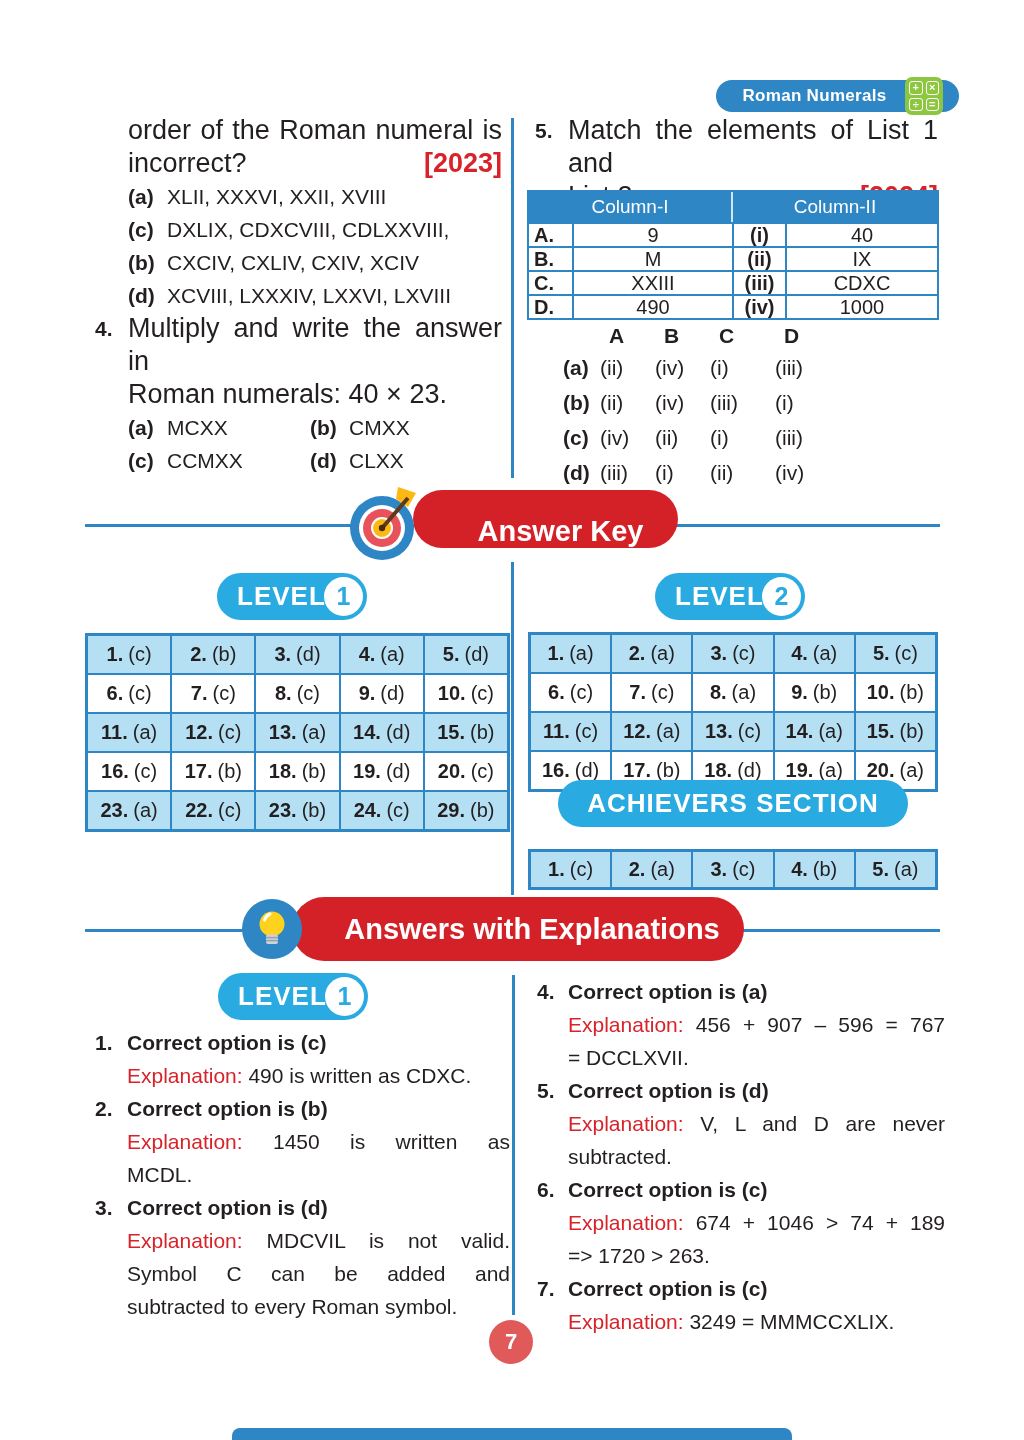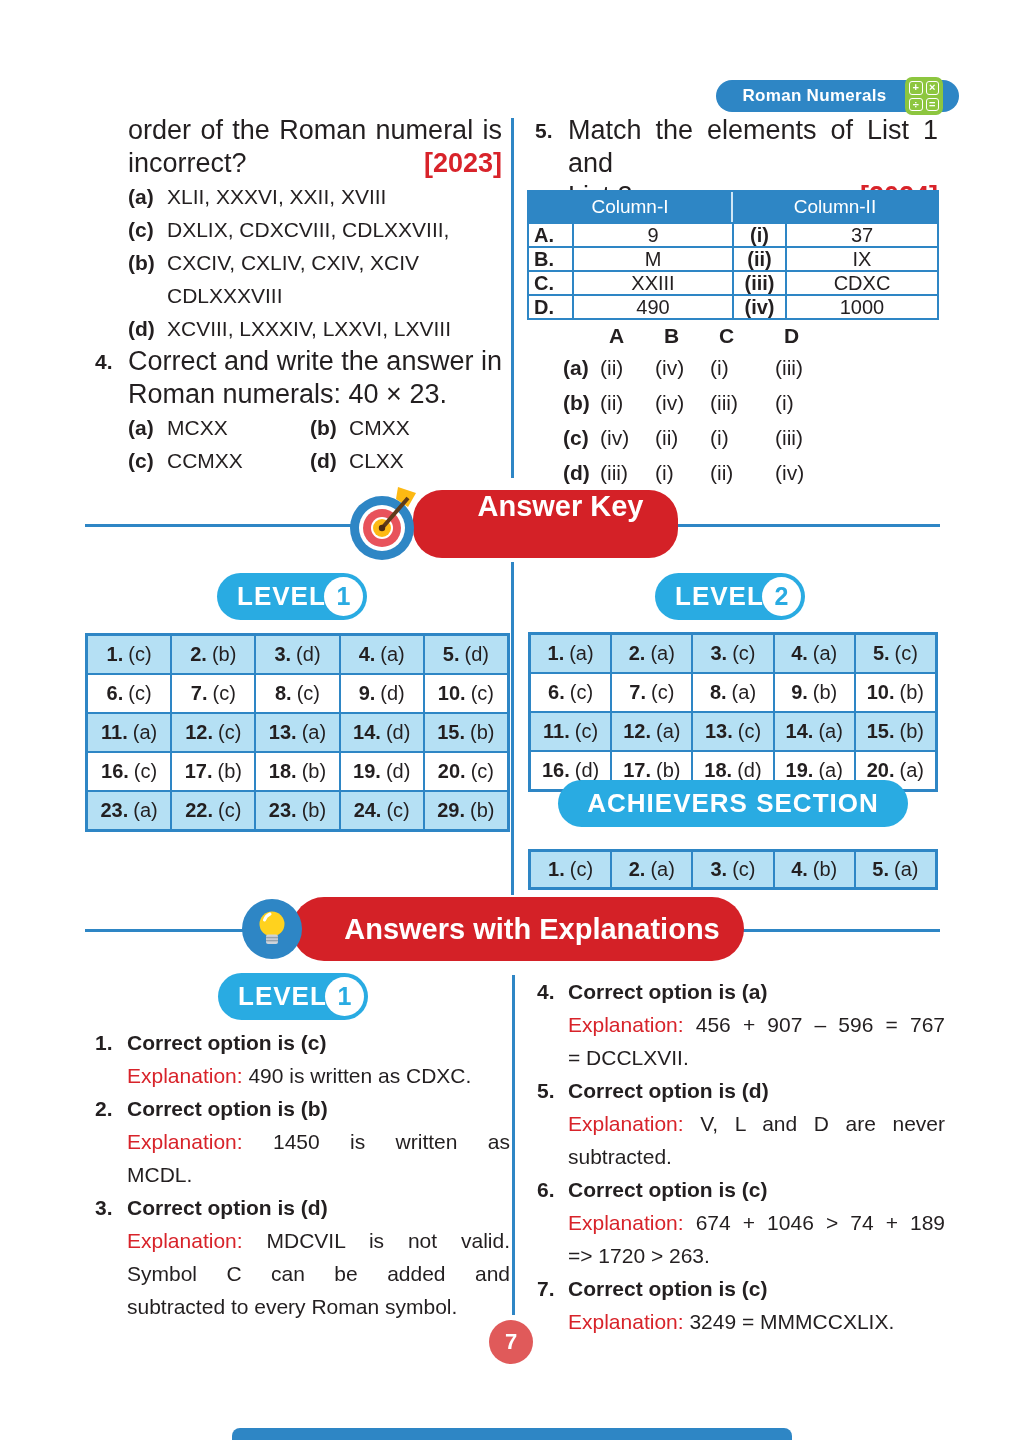--- a/index.html
+++ b/index.html
@@ -52,22 +52,22 @@
 
   
   .vdiv{position:absolute;width:3px;background:var(--c-blue,#2e86c5);}
   #vdiv-q{left:511px;top:118px;height:360px;}
   #vdiv-ak{left:511px;top:562px;height:333px;}
   #vdiv-ex{left:512px;top:975px;height:340px;}
   .hline{position:absolute;height:3px;background:var(--c-blue,#2e86c5);left:85px;width:855px;z-index:1;}
   #hl1{top:524px;} #hl2{top:929px;}
 
   
-  #ak-banner{position:absolute;left:413px;top:490px;width:265px;height:68px;background:var(--c-red,#d42127);
-    border-radius:29px;color:#fff;font-weight:bold;font-size:29px;display:flex;align-items:flex-start;justify-content:center;
+  #ak-banner{position:absolute;left:413px;top:490px;width:265px;height:58px;background:var(--c-red,#d42127);
+    border-radius:29px;color:#fff;font-weight:bold;font-size:29px;display:flex;align-items:flex-end;justify-content:center;
     padding-left:30px;box-sizing:border-box;z-index:2;}
   #target-icon{position:absolute;left:342px;top:481px;width:86px;height:86px;z-index:3;}
   #ex-banner{position:absolute;left:292px;top:897px;width:452px;height:64px;background:var(--c-red,#d42127);
     border-radius:32px;color:#fff;font-weight:bold;font-size:29px;display:flex;align-items:center;justify-content:center;
     padding-left:28px;box-sizing:border-box;z-index:2;}
   #bulb-circle{position:absolute;left:242px;top:899px;width:60px;height:60px;z-index:3;}
 
   
   .lvl-badge{position:absolute;width:150px;height:47px;background:var(--c-cyan,#29abe2);border-radius:24px;z-index:2;}
   .lvl-label{position:absolute;left:20px;top:0;line-height:47px;color:#fff;font-weight:bold;font-size:26px;letter-spacing:1px;}
@@ -125,26 +125,25 @@
   <div id="qleft">
     <div class="line just pad">order of the Roman numeral is</div>
     <div class="line flexline pad">
       <span>incorrect?</span>
       <span class="year">[2023]</span>
     </div>
     <div>
         <div class="opt-line"><span class="opt-label">(a)</span><span class="opt-text">XLII, XXXVI, XXII, XVIII</span></div>
         <div class="opt-line"><span class="opt-label">(c)</span><span class="opt-text">DXLIX, CDXCVIII, CDLXXVIII,</span></div>
         <div class="opt-line"><span class="opt-label">(b)</span><span class="opt-text">CXCIV, CXLIV, CXIV, XCIV</span></div>
-        <div class="opt-cont">CDLXXXVIII</div>
         <div class="opt-line"><span class="opt-label">(d)</span><span class="opt-text">XCVIII, LXXXIV, LXXVI, LXVIII</span></div>
       </div>
     <div class="qrow">
       <span class="q-num">4.</span>
-      <div class="line just pad">Correct and write the answer in</div>
+      <div class="line just pad">Multiply and write the answer in</div>
       <div class="line pad">Roman numerals: 40 × 23.</div>
       <div id="q4-options">
           <div class="opt-cell"><span class="opt-label">(a)</span><span class="opt-text">MCXX</span></div>
           <div class="opt-cell"><span class="opt-label">(b)</span><span class="opt-text">CMXX</span></div>
           <div class="opt-cell"><span class="opt-label">(c)</span><span class="opt-text">CCMXX</span></div>
           <div class="opt-cell"><span class="opt-label">(d)</span><span class="opt-text">CLXX</span></div>
         </div>
     </div>
   </div>
 
@@ -161,21 +160,21 @@
 
   <div id="match-table">
     <div id="match-head">
       <div class="mh first">Column-I</div>
       <div class="mh">Column-II</div>
     </div>
     <div id="match-body">
         <div class="m-cell m-label">A.</div>
         <div class="m-cell">9</div>
         <div class="m-cell m-roman">(i)</div>
-        <div class="m-cell">37</div>
+        <div class="m-cell">40</div>
         <div class="m-cell m-label">B.</div>
         <div class="m-cell">M</div>
         <div class="m-cell m-roman">(ii)</div>
         <div class="m-cell">IX</div>
         <div class="m-cell m-label">C.</div>
         <div class="m-cell">XXIII</div>
         <div class="m-cell m-roman">(iii)</div>
         <div class="m-cell">CDXC</div>
         <div class="m-cell m-label">D.</div>
         <div class="m-cell">490</div>

